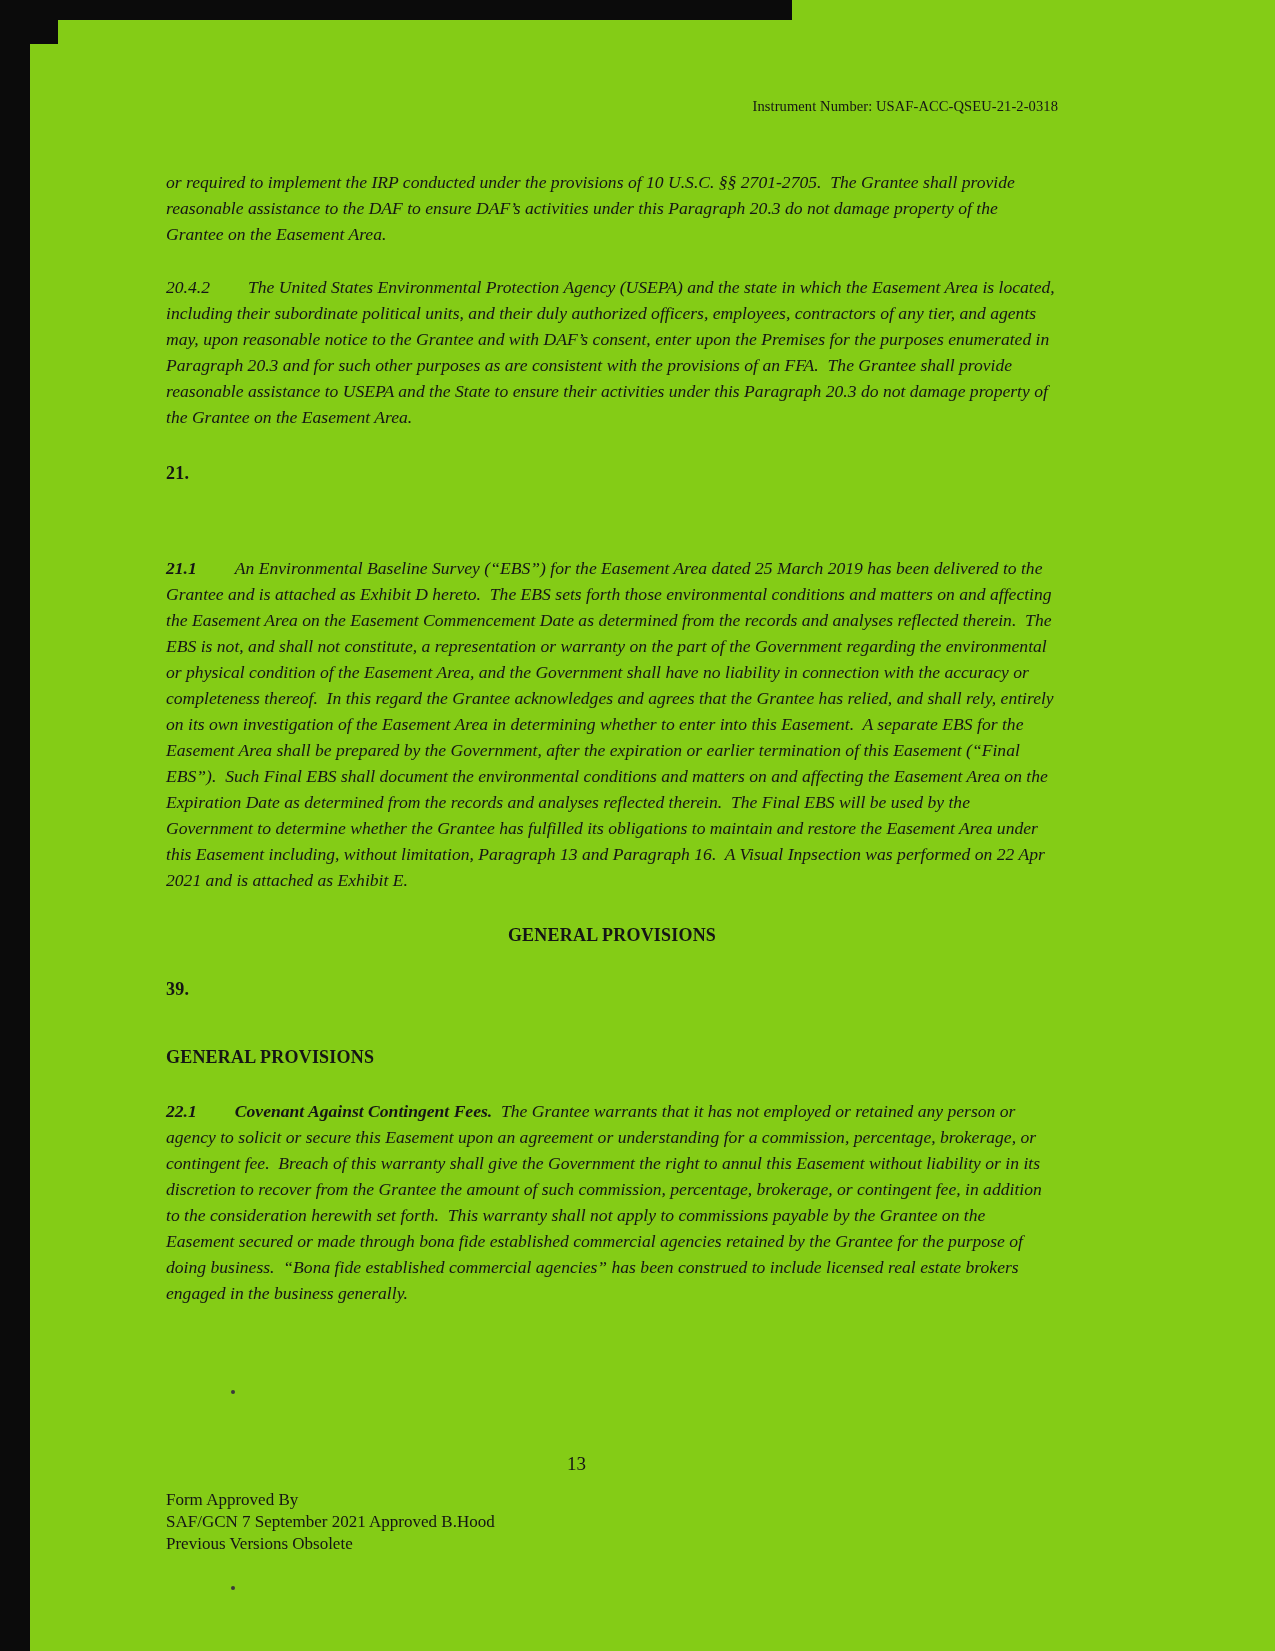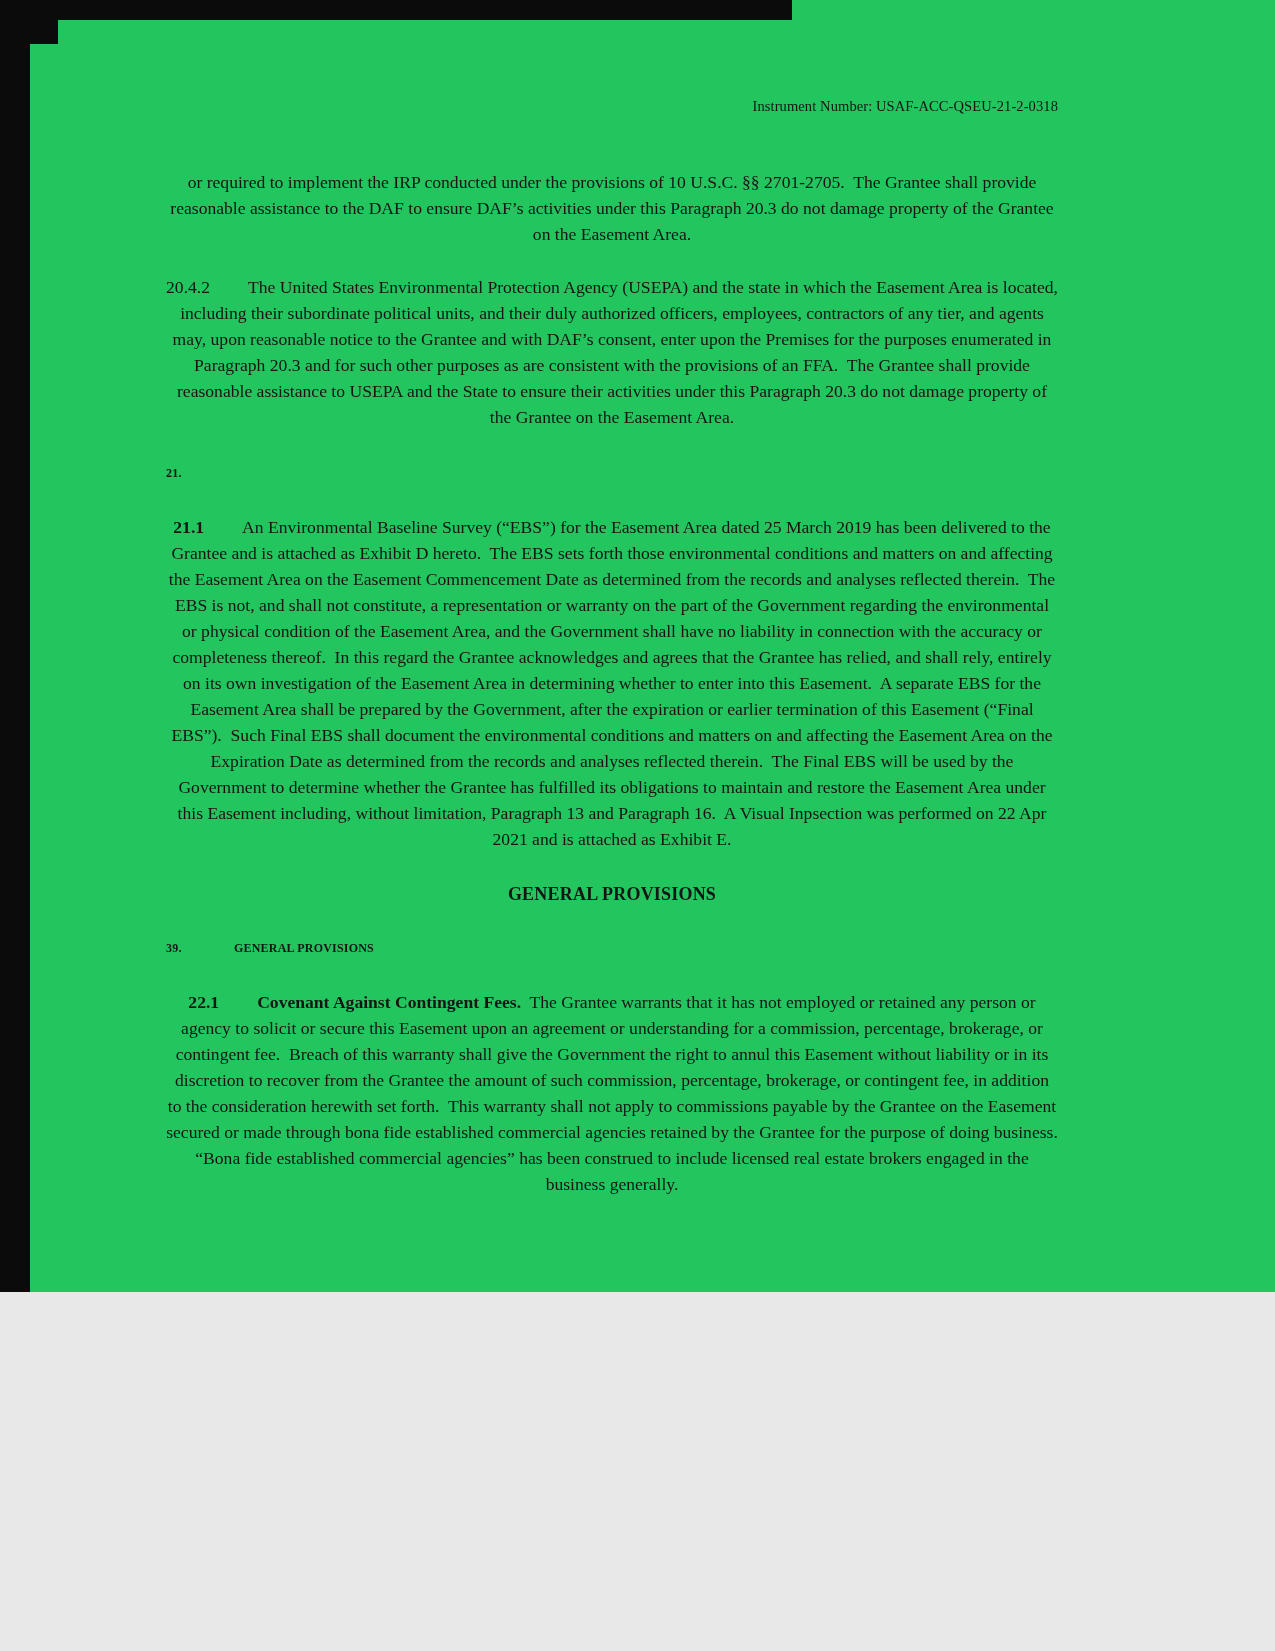--- a/index.html
+++ b/index.html
@@ -1,21 +1,21 @@
 <!DOCTYPE html>
 <html><head>
 <meta charset="utf-8">
 <style>
   * { margin: 0; padding: 0; box-sizing: border-box; }
   html, body { background: #e8e8e8; }
   .page {
     position: relative;
     width: 1275px;
-    height: 1292px;
-    background: #22c55e;
+    height: 1651px;
+    background: #84cc16;
     overflow: hidden;
     font-family: "Liberation Serif", "DejaVu Serif", serif;
     color: #151515;
   }
   
   .scan-bar-left {
     position: absolute; left: 0; top: 0;
     width: 30px; height: 1651px;
     background: #0b0b0b;
   }
@@ -47,33 +47,35 @@
   .header-line {
     margin-top: 98px;
     text-align: right;
     font-size: 14.5px;
     letter-spacing: 0.1px;
   }
   .body-para {
     margin-top: 27px;
     font-size: 17.6px;
     line-height: 26px;
-    text-align: center;
+    text-align: left;
     white-space: pre-wrap;
+    font-style: italic;
   }
   .first-para { margin-top: 54px; }
   .pnum { display: inline-block; margin-right: 38px; }
   .bold { font-weight: bold; }
   .heading-block {
     margin-top: 30px;
     display: flex;
     font-weight: bold;
-    font-size: 12px;
+    font-size: 18px;
     line-height: 27px;
     letter-spacing: 0.2px;
+    flex-direction: column;
   }
   .hnum { width: 68px; flex: 0 0 68px; }
   .center-heading {
     margin-top: 32px;
     text-align: center;
     font-weight: bold;
     font-size: 18px;
     letter-spacing: 0.2px;
   }
   .footer {

